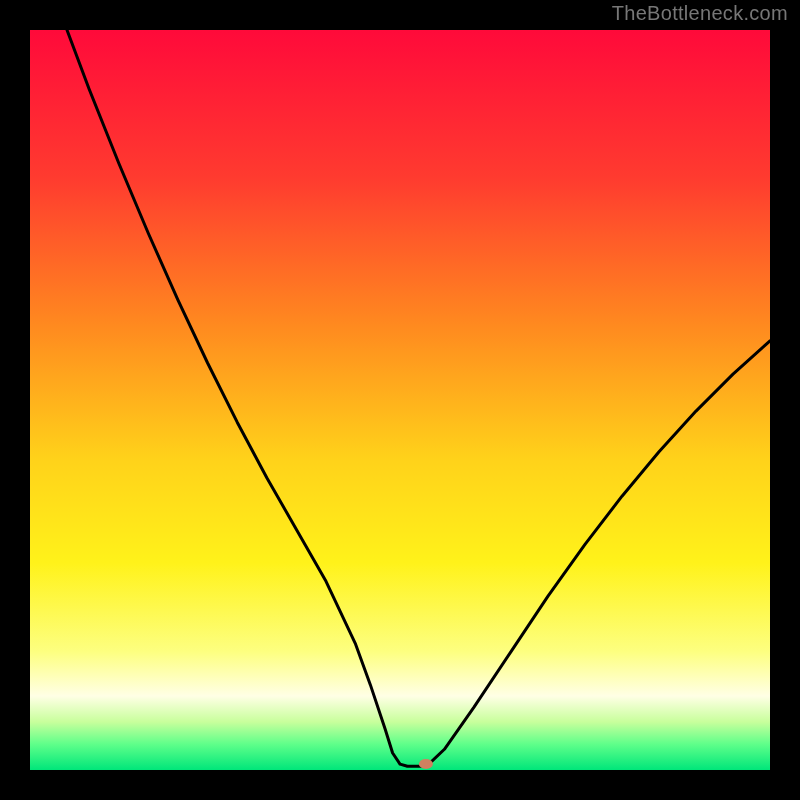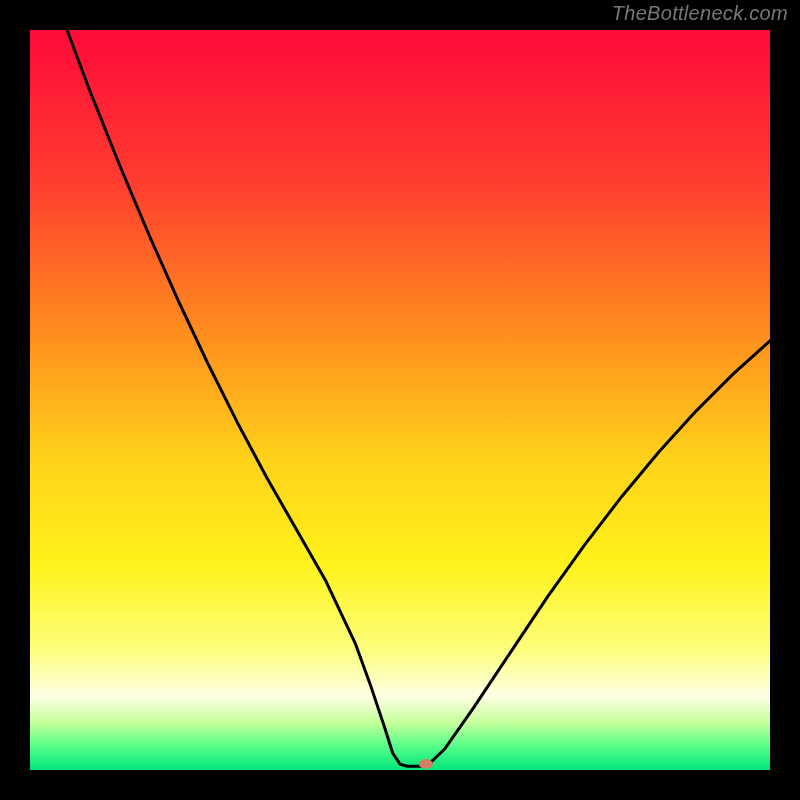--- a/index.html
+++ b/index.html
@@ -11,21 +11,20 @@
     overflow: hidden;
     font-family: Arial, Helvetica, sans-serif;
   }
   .frame {
     position: absolute;
     left: 0;
     top: 0;
     width: 800px;
     height: 800px;
     background: #0f172a;
-    font-style: italic;
   }
   .watermark {
     position: absolute;
     top: 2px;
     right: 12px;
     color: #777;
     font-size: 20px;
     font-weight: 500;
     letter-spacing: 0.3px;
     z-index: 5;

